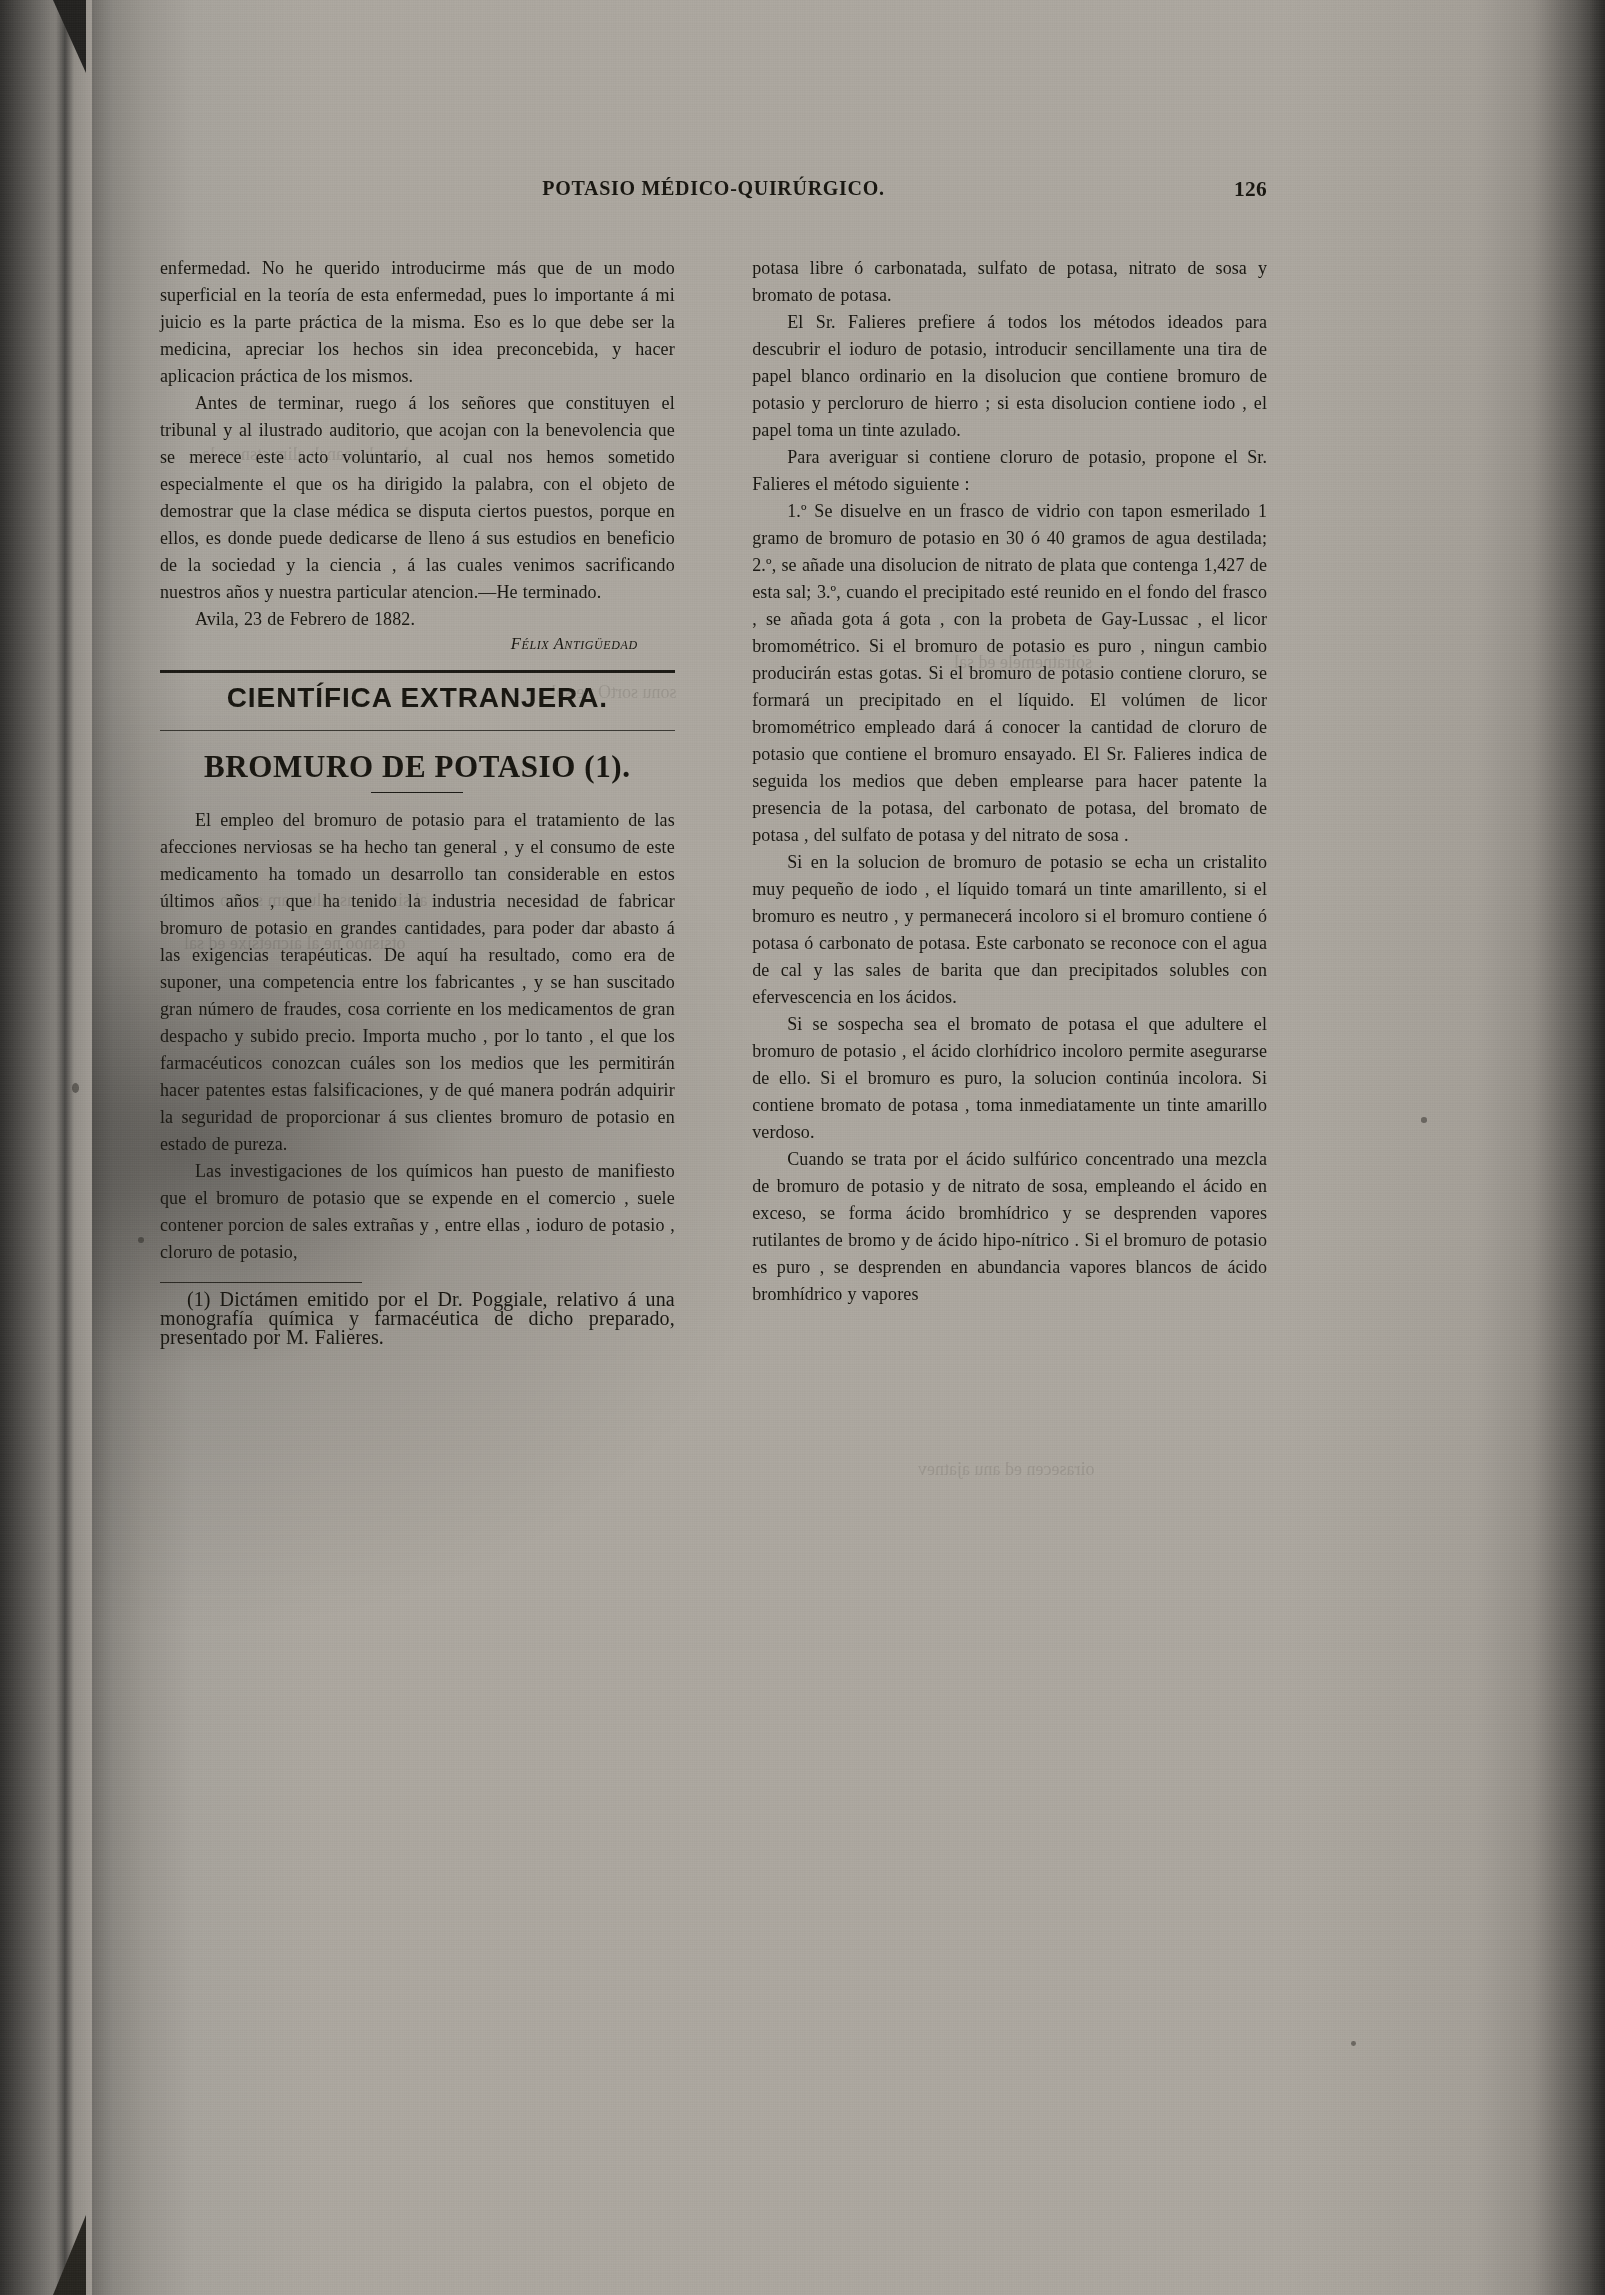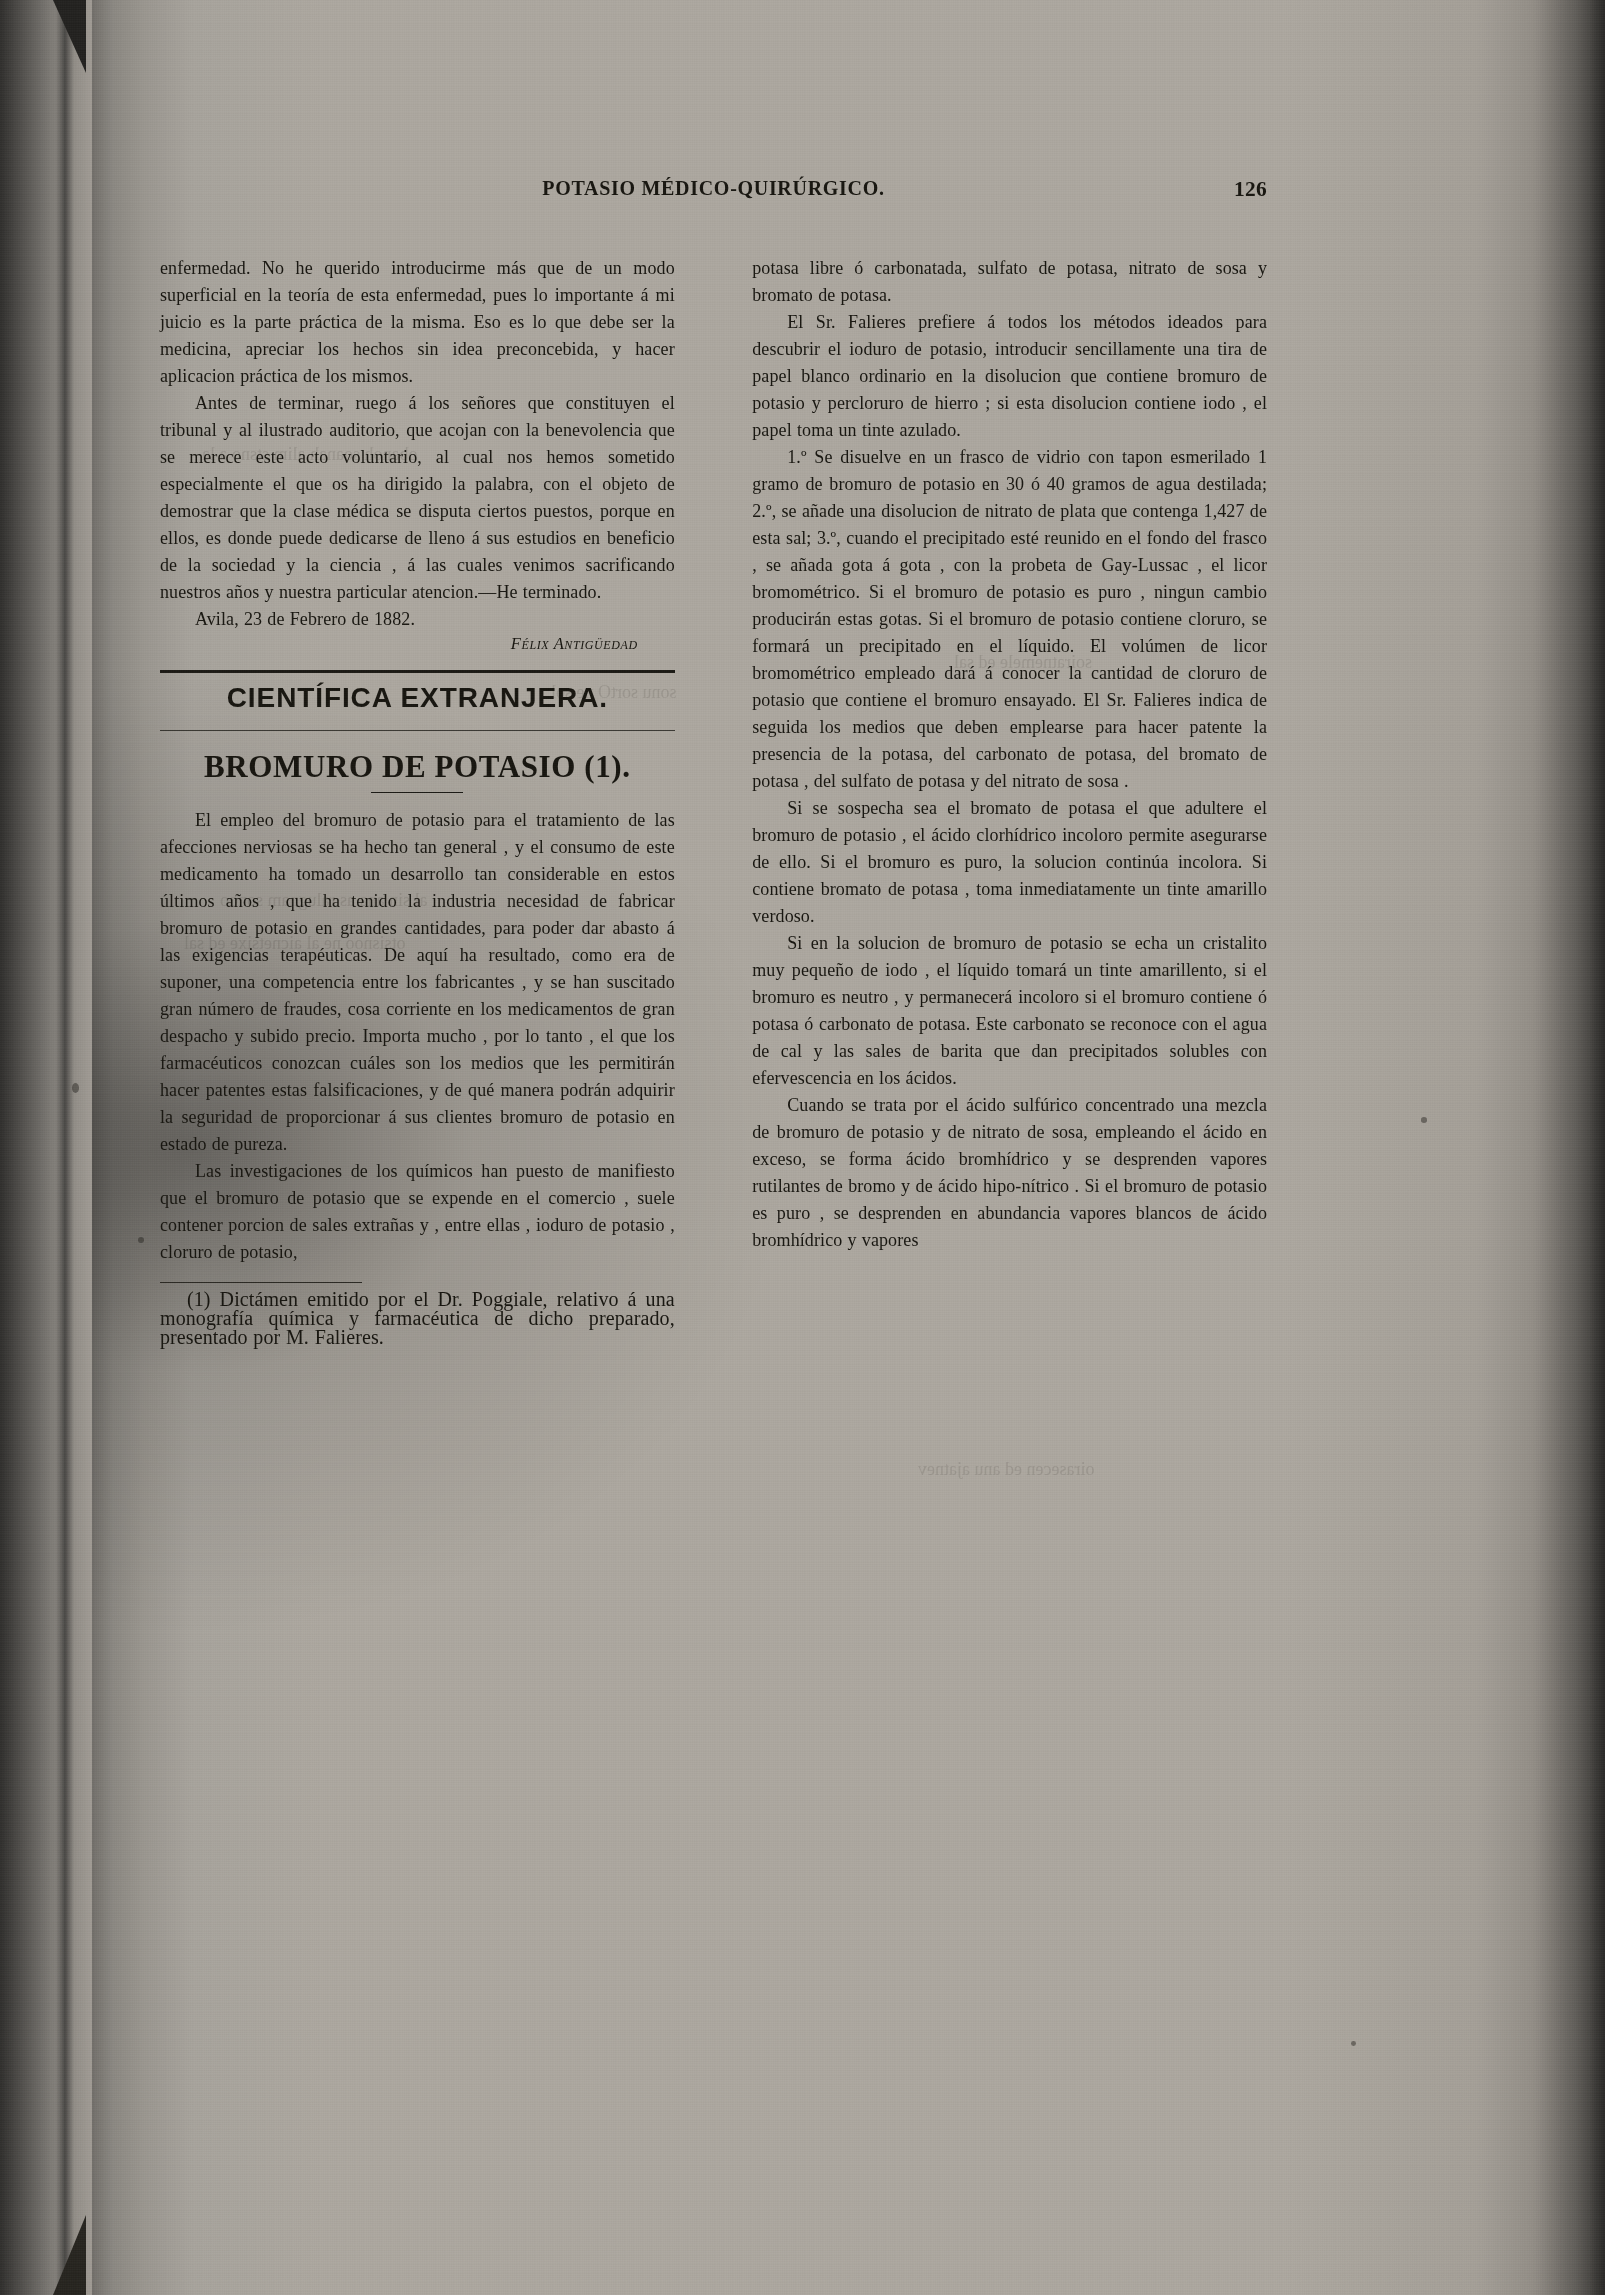--- a/index.html
+++ b/index.html
@@ -261,23 +261,24 @@
 
         <div id="footnote-rule"></div>
         <p class="footnote">(1) Dictámen emitido por el Dr. Poggiale, relativo á una monografía química y farmacéutica de dicho preparado, presentado por M. Falieres.</p>
 
       </div>
 
       <div class="col right">
 
         <p class="noindent">potasa libre ó carbonatada, sulfato de potasa, nitrato de sosa y bromato de potasa.</p>
         <p>El Sr. Falieres prefiere á todos los métodos ideados para descubrir el ioduro de potasio, introducir sencillamente una tira de papel blanco ordinario en la disolucion que contiene bromuro de potasio y percloruro de hierro ; si esta disolucion contiene iodo , el papel toma un tinte azulado.</p>
+        <p>Para averiguar si contiene cloruro de potasio, propone el Sr. Falieres el método siguiente :</p>
         <p>1.º Se disuelve en un frasco de vidrio con tapon esmerilado 1 gramo de bromuro de potasio en 30 ó 40 gramos de agua destilada; 2.º, se añade una disolucion de nitrato de plata que contenga 1,427 de esta sal; 3.º, cuando el precipitado esté reunido en el fondo del frasco , se añada gota á gota , con la probeta de Gay-Lussac , el licor bromométrico. Si el bromuro de potasio es puro , ningun cambio producirán estas gotas. Si el bromuro de potasio contiene cloruro, se formará un precipitado en el líquido. El volúmen de licor bromométrico empleado dará á conocer la cantidad de cloruro de potasio que contiene el bromuro ensayado. El Sr. Falieres indica de seguida los medios que deben emplearse para hacer patente la presencia de la potasa, del carbonato de potasa, del bromato de potasa , del sulfato de potasa y del nitrato de sosa .</p>
+        <p>Si en la solucion de bromuro de potasio se echa un cristalito muy pequeño de iodo , el líquido tomará un tinte amarillento, si el bromuro es neutro , y permanecerá incoloro si el bromuro contiene ó potasa ó carbonato de potasa. Este carbonato se reconoce con el agua de cal y las sales de barita que dan precipitados solubles con efervescencia en los ácidos.</p>
         <p>Si se sospecha sea el bromato de potasa el que adultere el bromuro de potasio , el ácido clorhídrico incoloro permite asegurarse de ello. Si el bromuro es puro, la solucion continúa incolora. Si contiene bromato de potasa , toma inmediatamente un tinte amarillo verdoso.</p>
-        <p>Si en la solucion de bromuro de potasio se echa un cristalito muy pequeño de iodo , el líquido tomará un tinte amarillento, si el bromuro es neutro , y permanecerá incoloro si el bromuro contiene ó potasa ó carbonato de potasa. Este carbonato se reconoce con el agua de cal y las sales de barita que dan precipitados solubles con efervescencia en los ácidos.</p>
         <p>Cuando se trata por el ácido sulfúrico concentrado una mezcla de bromuro de potasio y de nitrato de sosa, empleando el ácido en exceso, se forma ácido bromhídrico y se desprenden vapores rutilantes de bromo y de ácido hipo-nítrico . Si el bromuro de potasio es puro , se desprenden en abundancia vapores blancos de ácido bromhídrico y vapores</p>
 
       </div>
 
     </div>
   </div>
 
   <div id="grain"></div>
 </div>
 

